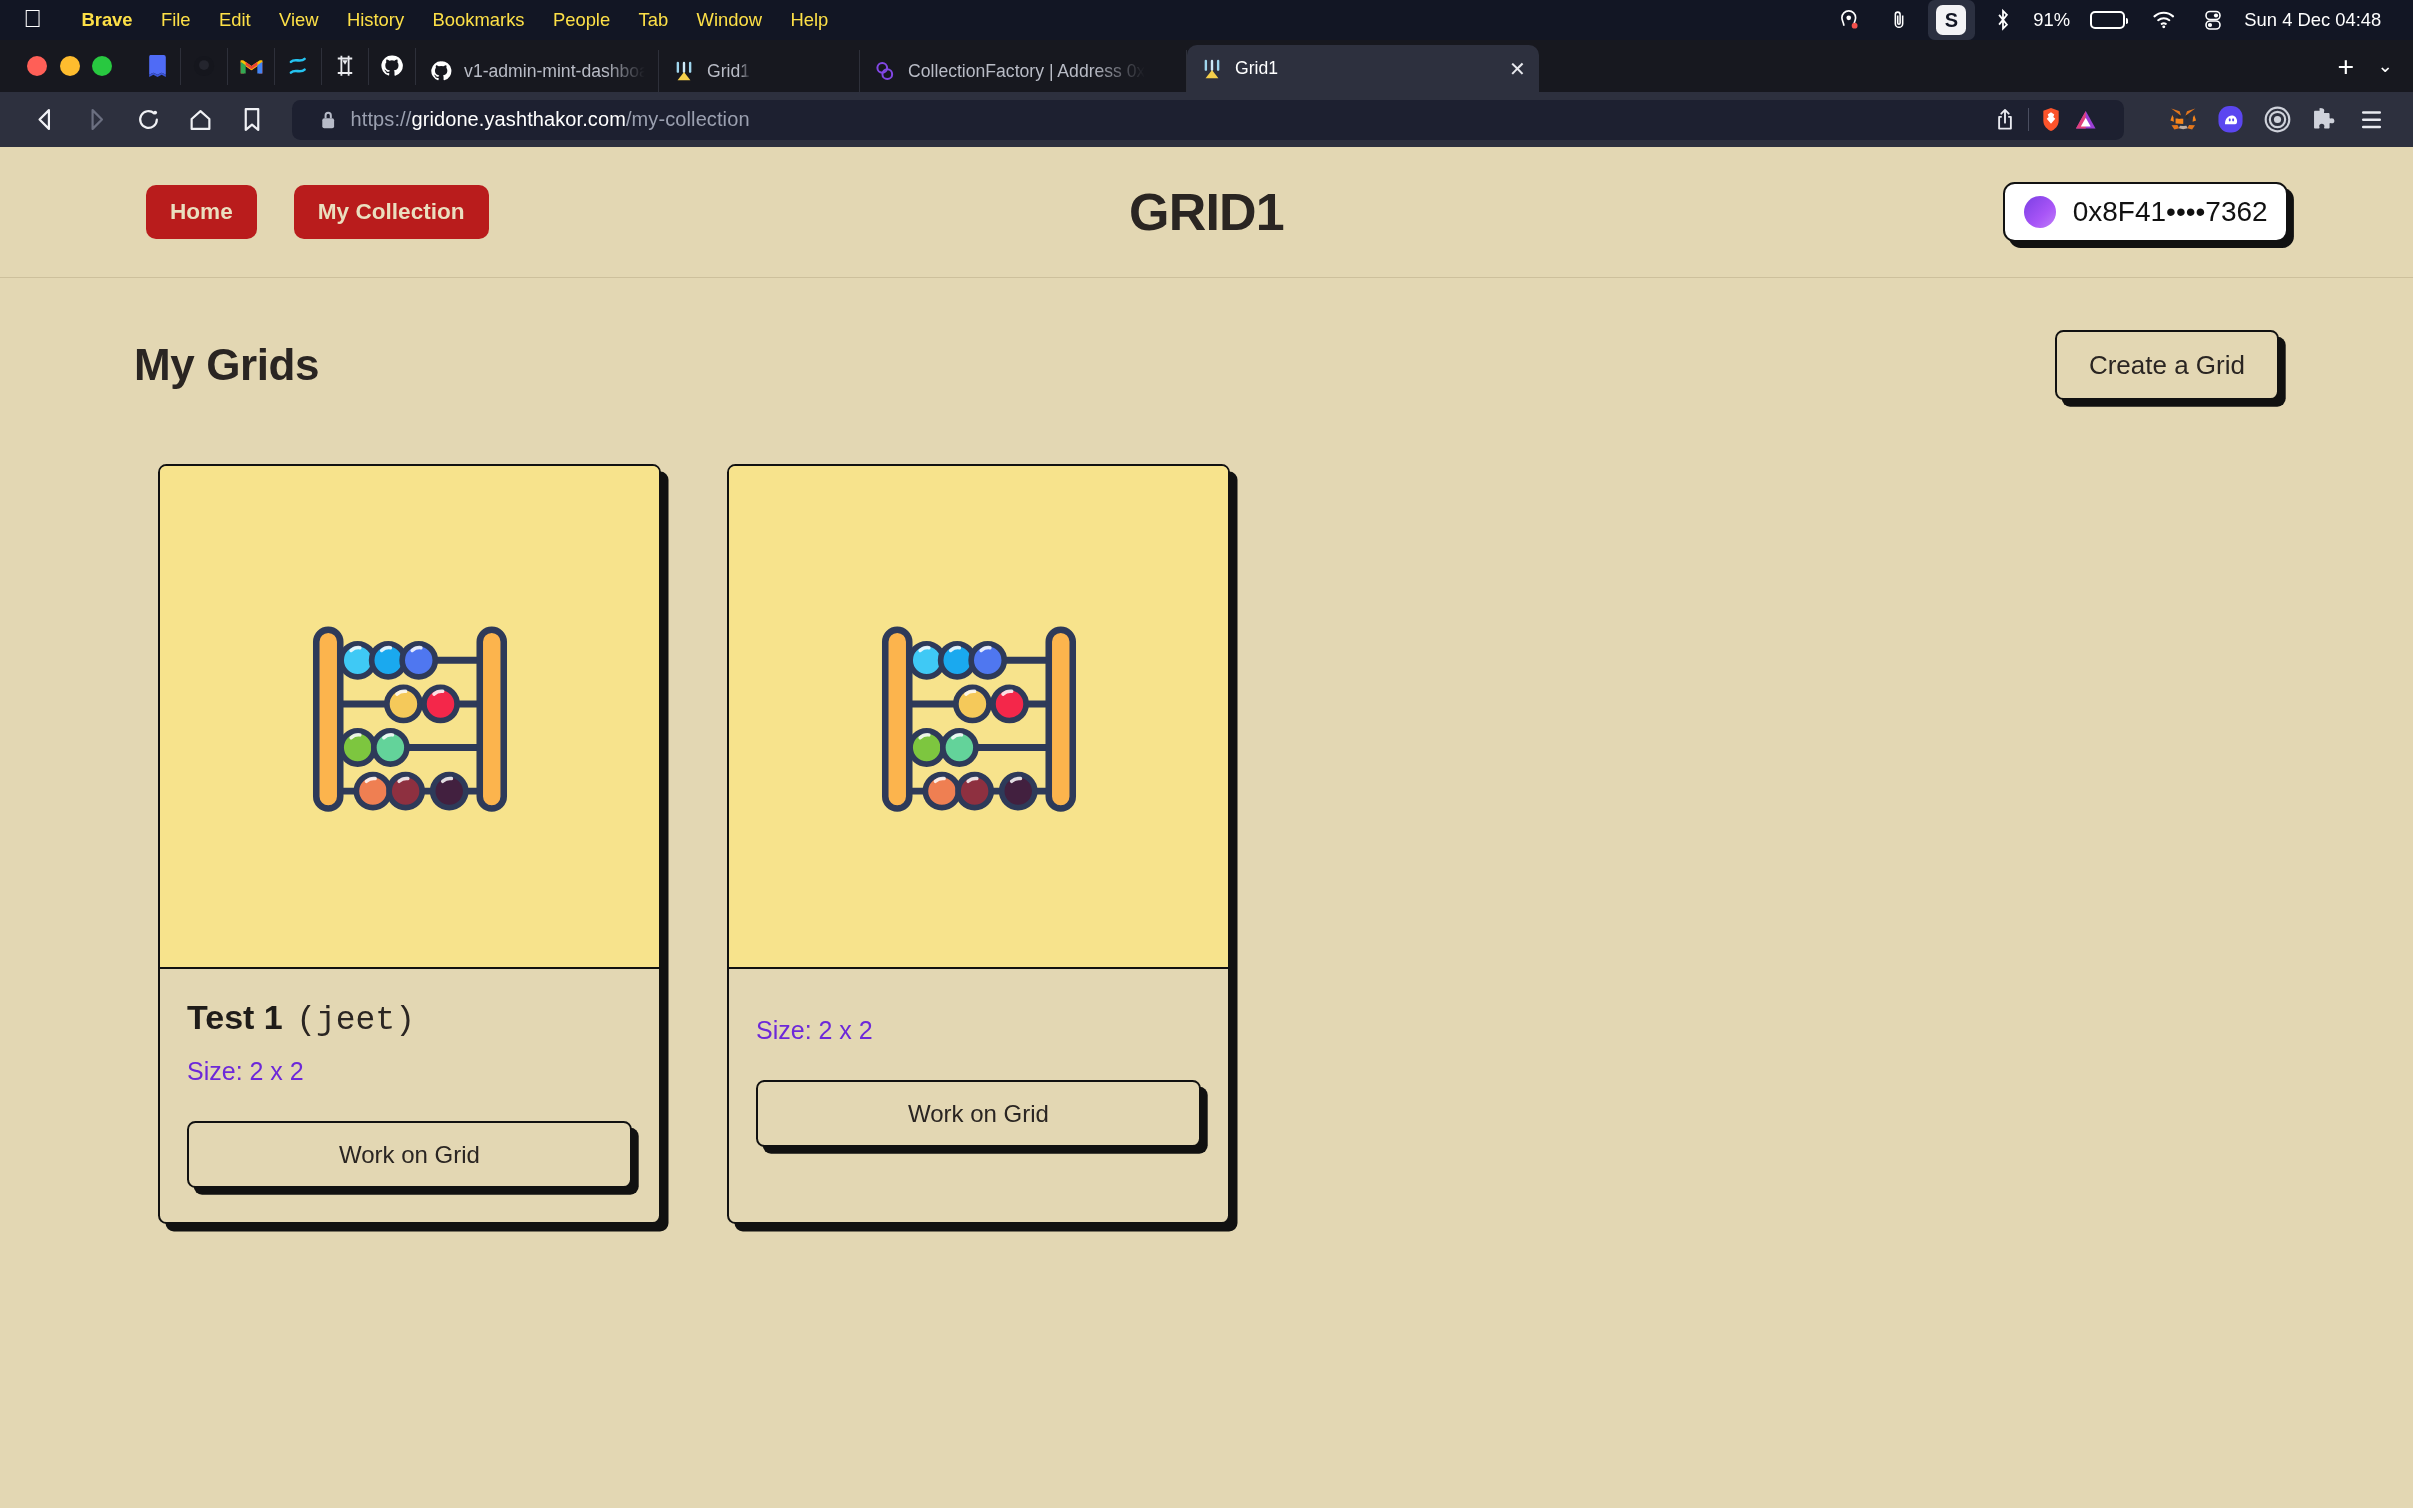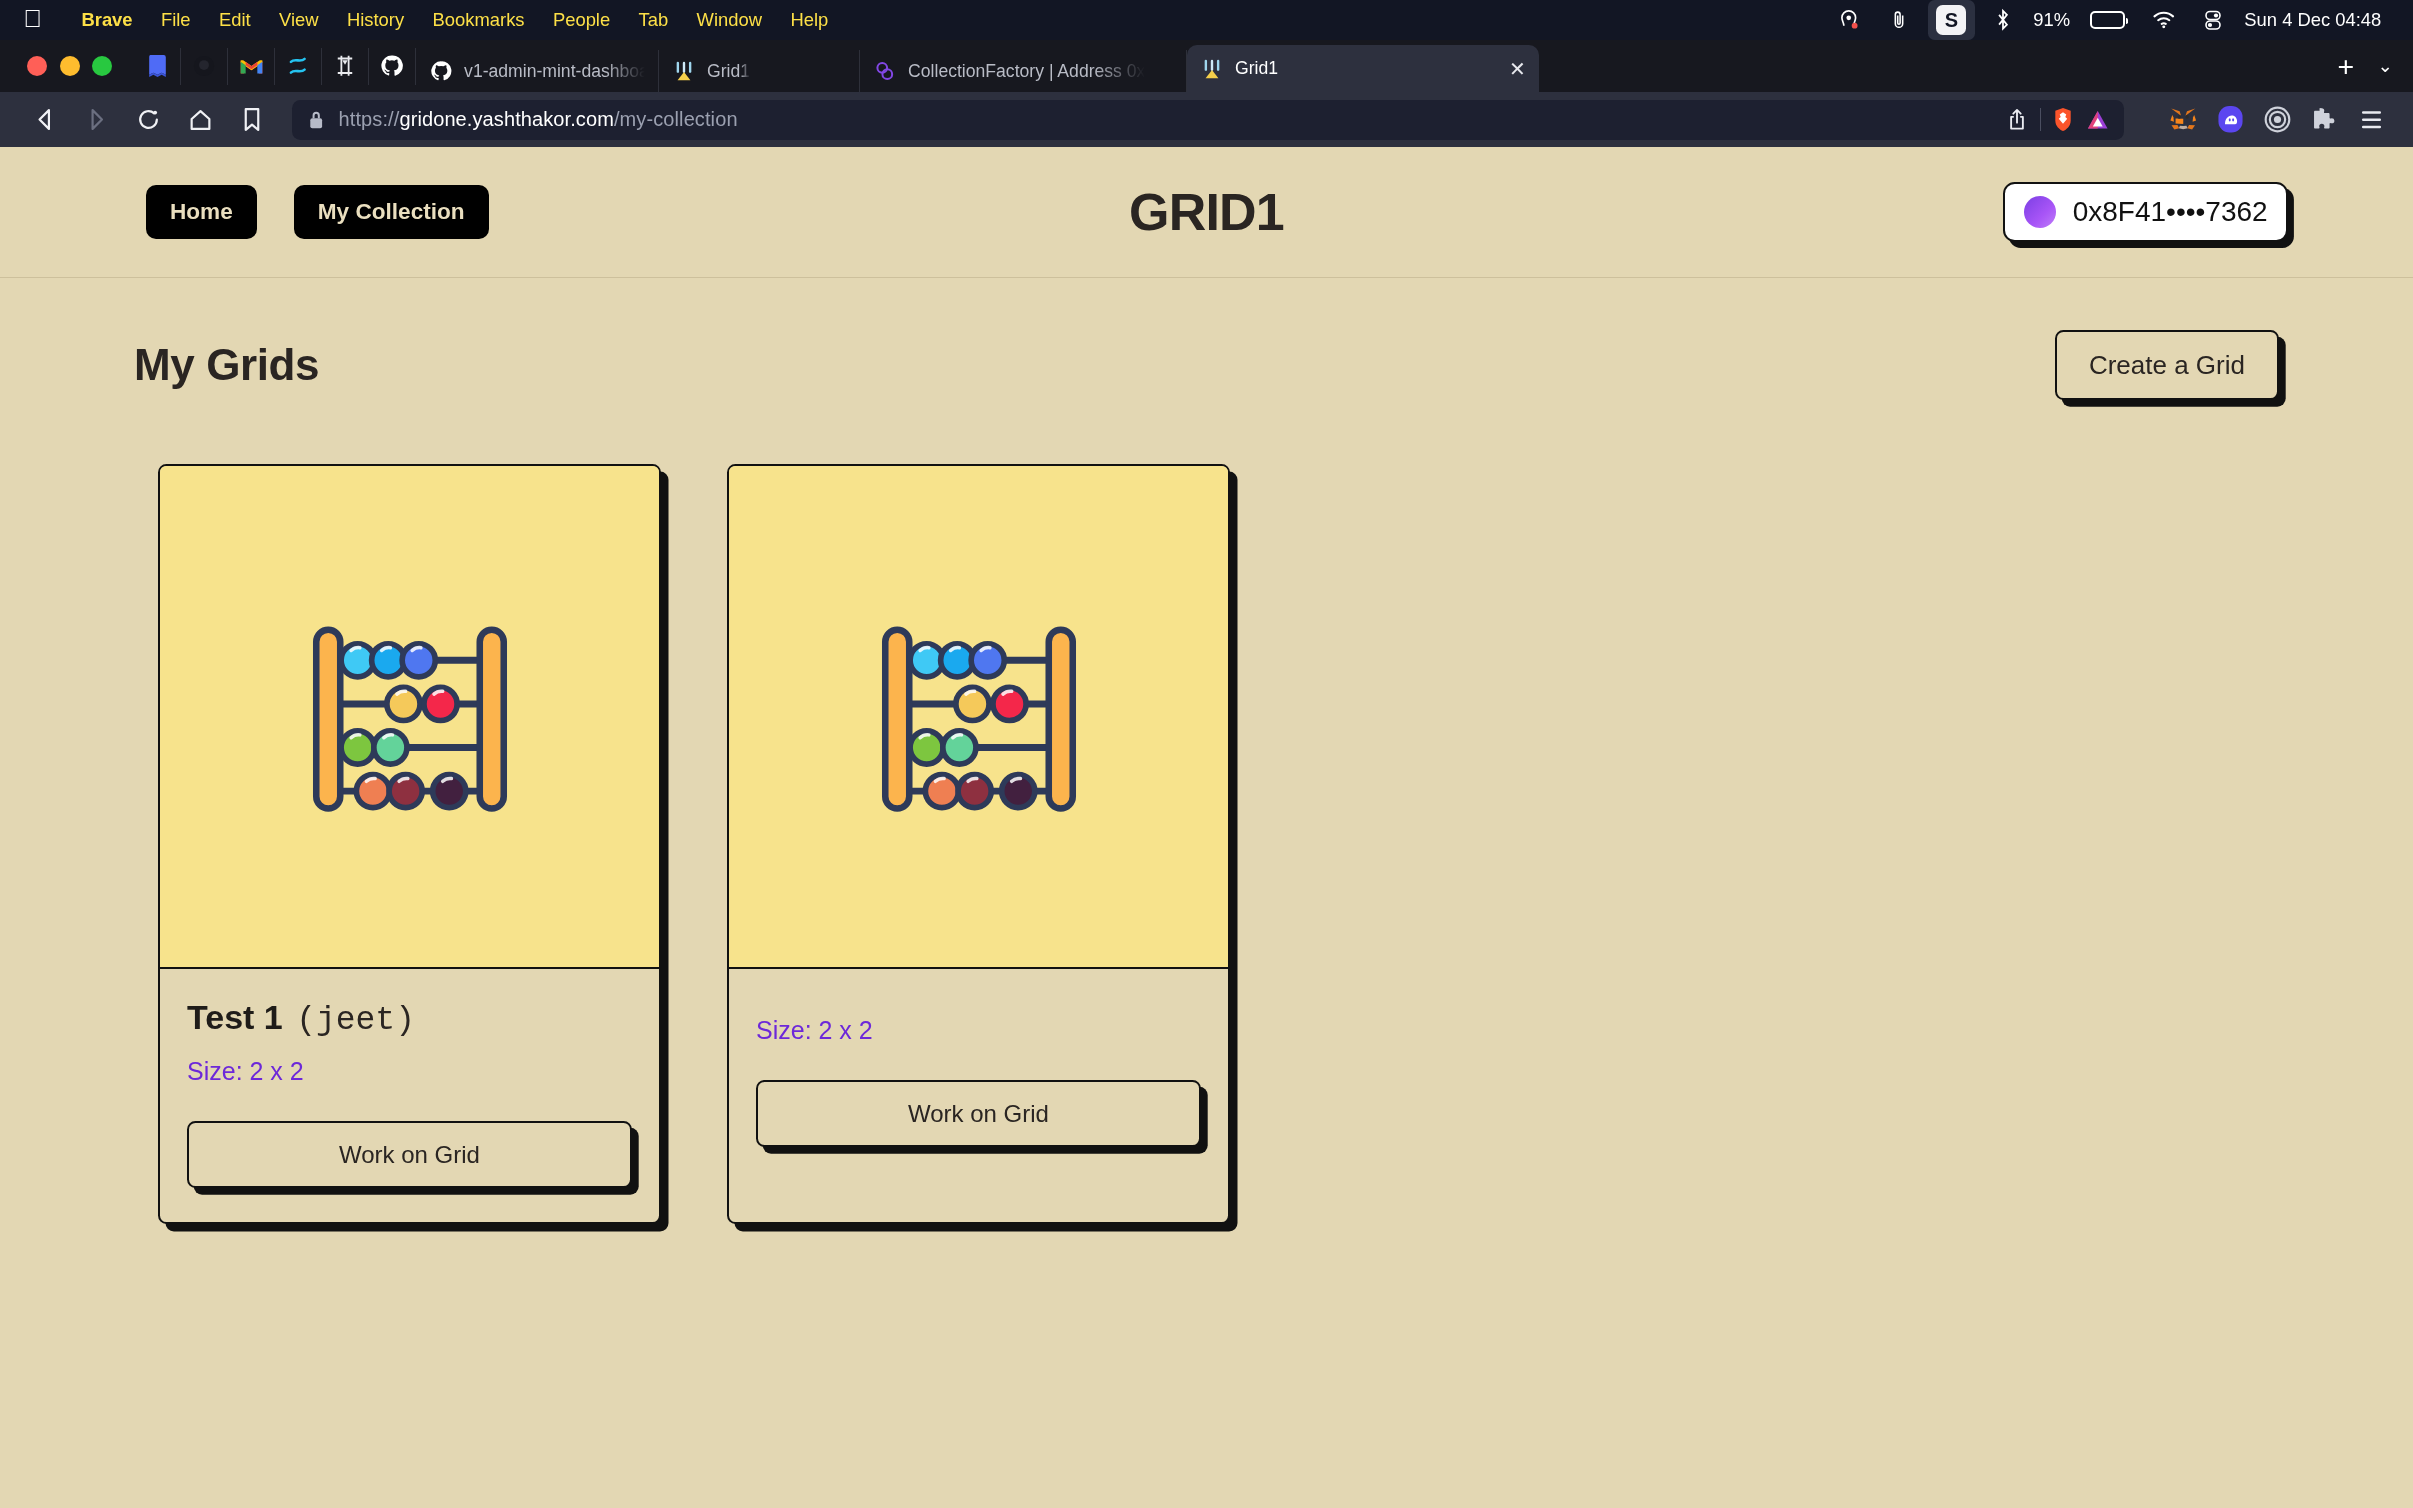--- a/index.html
+++ b/index.html
@@ -80,39 +80,39 @@
   .plus-btn { color: #fff; font-size: 28.5px; line-height: 1; }
   .chev-btn { color: #fff; font-size: 18.4px; }
 
   .navbar {
     height: 55px; background: #2d303e; display: flex; align-items: center;
     padding: 0 18.4px; gap: 0px;
   }
   .nav-btn { width: 52px; height: 52px; display: flex; align-items: center; justify-content: center; }
   .urlbar {
     flex: 1; height: 40px; background: #1d2030; border-radius: 8.4px;
-    display: flex; align-items: center; padding: 0 15px; margin: 0 13.4px;
+    display: flex; align-items: center; padding: 0 27px; margin: 0 13.4px;
     min-width: 0;
   }
   .url-text { font-size: 20px; color: #ffffff; white-space: nowrap; letter-spacing: 0.1px; }
   .url-text .dim { color: #9ba0b0; }
   .urlbar-right { margin-left: auto; display: flex; align-items: center; gap: 0; }
   .url-sep { width: 0.8px; height: 23.5px; background: #4a4e60; margin: 0 11.7px; }
   .ext-icons { display: flex; align-items: center; gap: 0px; padding-left: 22px; }
   .ext { width: 47px; height: 47px; display: flex; align-items: center; justify-content: center; }
 
   
   .page { position: relative; width: 2413px; height: 1361px; background: #e3d7b3; }
   .site-header {
     height: 131px; display: flex; align-items: center; position: relative;
     border-bottom: 1.7px solid #cdc09c; padding: 0 50px;
   }
   .nav-pills { display: flex; gap: 37px; margin-left: 96px; }
   .pill {
-    background: #000000; color: #eadfbf; border-radius: 10px;
+    background: #b91c1c; color: #eadfbf; border-radius: 10px;
     font-size: 22.6px; font-weight: bold; padding: 14.2px 24px; white-space: nowrap;
   }
   .brand {
     position: absolute; left: 50%; transform: translateX(-50%);
     font-size: 52px; font-weight: bold; color: #2a2522; letter-spacing: -0.8px;
   }
   .wallet-wrap { margin-left: auto; margin-right: 75px; }
   .wallet-btn {
     background: #ffffff; border: 2.5px solid #111111; border-radius: 11.7px;
     box-shadow: 5.9px 5.9px 0 #111111;

